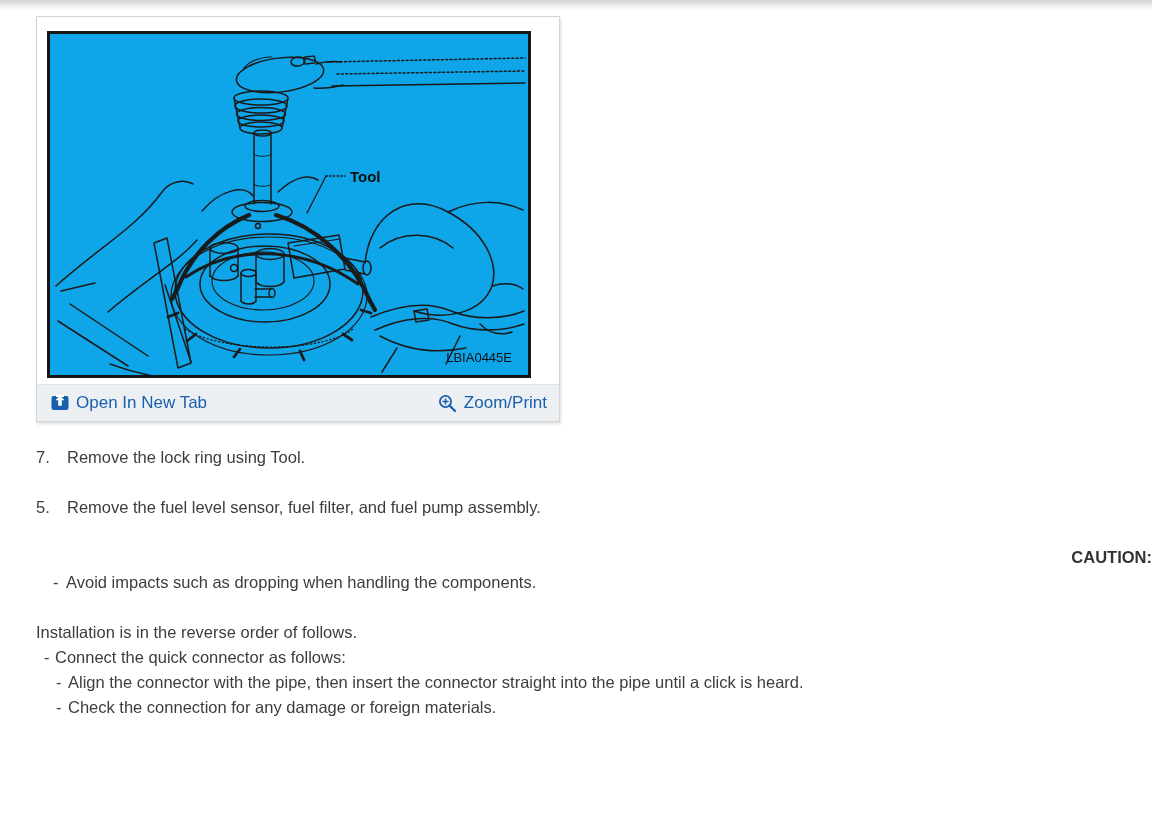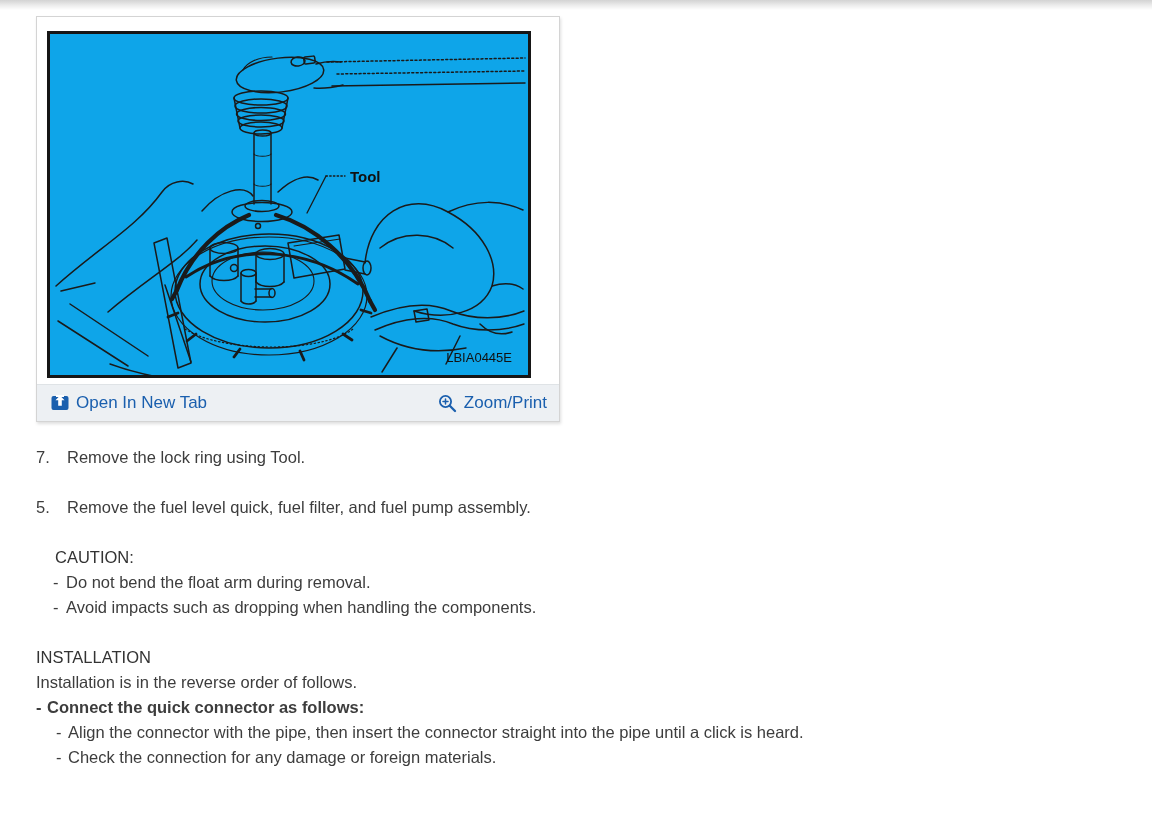--- a/index.html
+++ b/index.html
@@ -29,27 +29,27 @@
     display:flex;align-items:center;gap:7px;
     color:#1a5fae;font-size:17px;text-decoration:none;cursor:pointer;white-space:nowrap;
   }
   .fig-link svg{flex:0 0 auto;}
 
   
   .content{margin:23px 0 0 36px;line-height:25px;}
   .step .num{display:inline-block;width:31px;}
   .step-note{margin-left:19px;}
   .mt25{margin-top:25px;}
-  .bold{font-weight:normal;color:#333;}
+  .bold{font-weight:bold;color:#333;text-align:right;}
   .caution{margin:25px 0 0 17px;}
   .caution .title{margin-left:2px;}
   .ditem .dash{display:inline-block;}
   .caution .ditem .dash{width:13px;}
   .install{margin-top:25px;}
-  .install .l1{font-weight:bold;}
+  .install .l1{margin-left:8px;}
   .install .l1 .dash{width:11px;}
   .install .l2{margin-left:20px;}
   .install .l2 .dash{width:12px;}
 </style>
 </head>
 <body>
 
 <div class="top-strip"></div>
 
 <div class="figure">
@@ -182,35 +182,31 @@
     </a>
   </div>
 </div>
 
 <div class="content">
   <div class="step">
     <span class="num">7.</span><span>Remove the lock ring using Tool.</span>
   </div>
 
   <div class="step mt25">
-    <span class="num">5.</span><span>Remove the fuel level quick, fuel filter, and fuel pump assembly.</span>
+    <span class="num">5.</span><span>Remove the fuel level sensor, fuel filter, and fuel pump assembly.</span>
   </div>
 
   <div class="caution">
     <div class="bold title">CAUTION:</div>
     <div class="ditem">
-      <span class="dash">-</span><span>Do not bend the float arm during removal.</span>
-    </div>
-    <div class="ditem">
       <span class="dash">-</span><span>Avoid impacts such as dropping when handling the components.</span>
     </div>
   </div>
 
   <div class="install">
-    <div class="bold">INSTALLATION</div>
     <div>Installation is in the reverse order of follows.</div>
     <div class="ditem l1">
       <span class="dash">-</span><span>Connect the quick connector as follows:</span>
     </div>
     <div class="ditem l2">
       <span class="dash">-</span><span>Align the connector with the pipe, then insert the connector straight into the pipe until a click is heard.</span>
     </div>
     <div class="ditem l2">
       <span class="dash">-</span><span>Check the connection for any damage or foreign materials.</span>
     </div>

